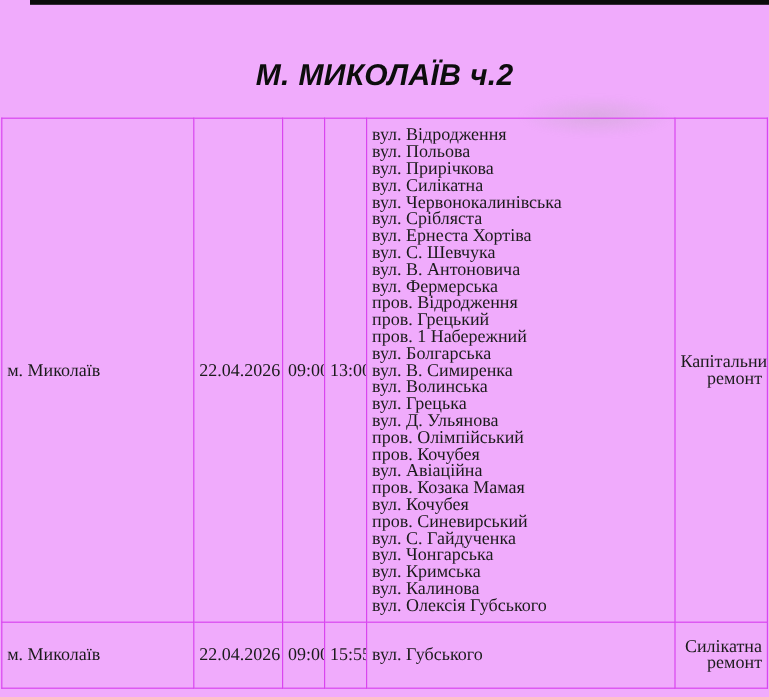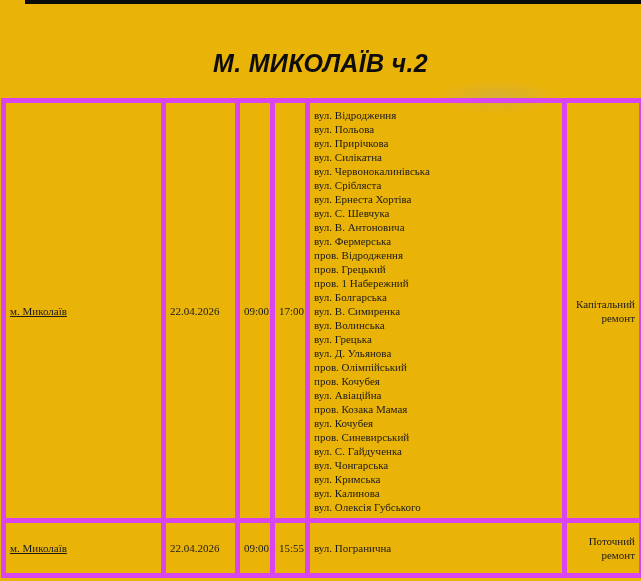--- a/index.html
+++ b/index.html
@@ -1,20 +1,20 @@
 <!DOCTYPE html>
 <html><head>
 <meta charset="utf-8">
 <style>
   html, body { margin: 0; padding: 0; background: #ffffff; }
   .page {
     position: relative;
     width: 641px;
     height: 581px;
-    background: #eab308;
+    background: #f0abfc;
     overflow: hidden;
     font-family: "Liberation Serif", serif;
     color: #1b1b1b;
   }
   .top-line {
     position: absolute;
     top: 0; left: 25px; right: 0;
     height: 4px;
     background: #0b0b0b;
   }
@@ -44,30 +44,30 @@
   }
   table.outage {
     position: absolute;
     top: 98px;
     left: 1px;
     width: 638px;
     border-collapse: collapse;
     table-layout: fixed;
   }
   table.outage td {
-    border: 5px solid #d946ef;
-    font-size: 11px;
+    border: 1px solid #d946ef;
+    font-size: 15px;
     line-height: 14px;
     vertical-align: middle;
     padding: 2px 4px;
     overflow: hidden;
   }
   tr.row-main { height: 420px; }
   tr.row-second { height: 55px; }
-  td.c-loc  { padding-left: 5px; text-decoration: underline; }
+  td.c-loc  { padding-left: 5px; }
   td.c-date { padding-left: 5px; margin-top: 24px; }
   td.c-time { text-align: center; padding: 2px 1px; }
   td.c-streets {
     vertical-align: top;
     padding: 3px 6px 2px 6px;
     white-space: pre-line;
   }
   td.c-type { padding: 2px 2px 2px 5px; text-align: right; }
 </style>
 </head>
@@ -88,21 +88,21 @@
       <col style="width:35px">
       <col style="width:35px">
       <col style="width:257px">
       <col style="width:77px">
     </colgroup>
     <tbody>
       <tr class="row-main">
         <td class="c-loc">м. Миколаїв</td>
         <td class="c-date">22.04.2026</td>
         <td class="c-time">09:00</td>
-        <td class="c-time">17:00</td>
+        <td class="c-time">13:00</td>
         <td class="c-streets">вул. Відродження
 вул. Польова
 вул. Прирічкова
 вул. Силікатна
 вул. Червонокалинівська
 вул. Срібляста
 вул. Ернеста Хортіва
 вул. С. Шевчука
 вул. В. Антоновича
 вул. Фермерська
@@ -125,19 +125,19 @@
 вул. Кримська
 вул. Калинова
 вул. Олексія Губського</td>
         <td class="c-type">Капітальний ремонт</td>
       </tr>
       <tr class="row-second">
         <td class="c-loc">м. Миколаїв</td>
         <td class="c-date">22.04.2026</td>
         <td class="c-time">09:00</td>
         <td class="c-time">15:55</td>
-        <td class="c-streets">вул. Погранична</td>
-        <td class="c-type">Поточний ремонт</td>
+        <td class="c-streets">вул. Губського</td>
+        <td class="c-type">Силікатна ремонт</td>
       </tr>
     </tbody>
   </table>
 
 </div>
 
 </body></html>

